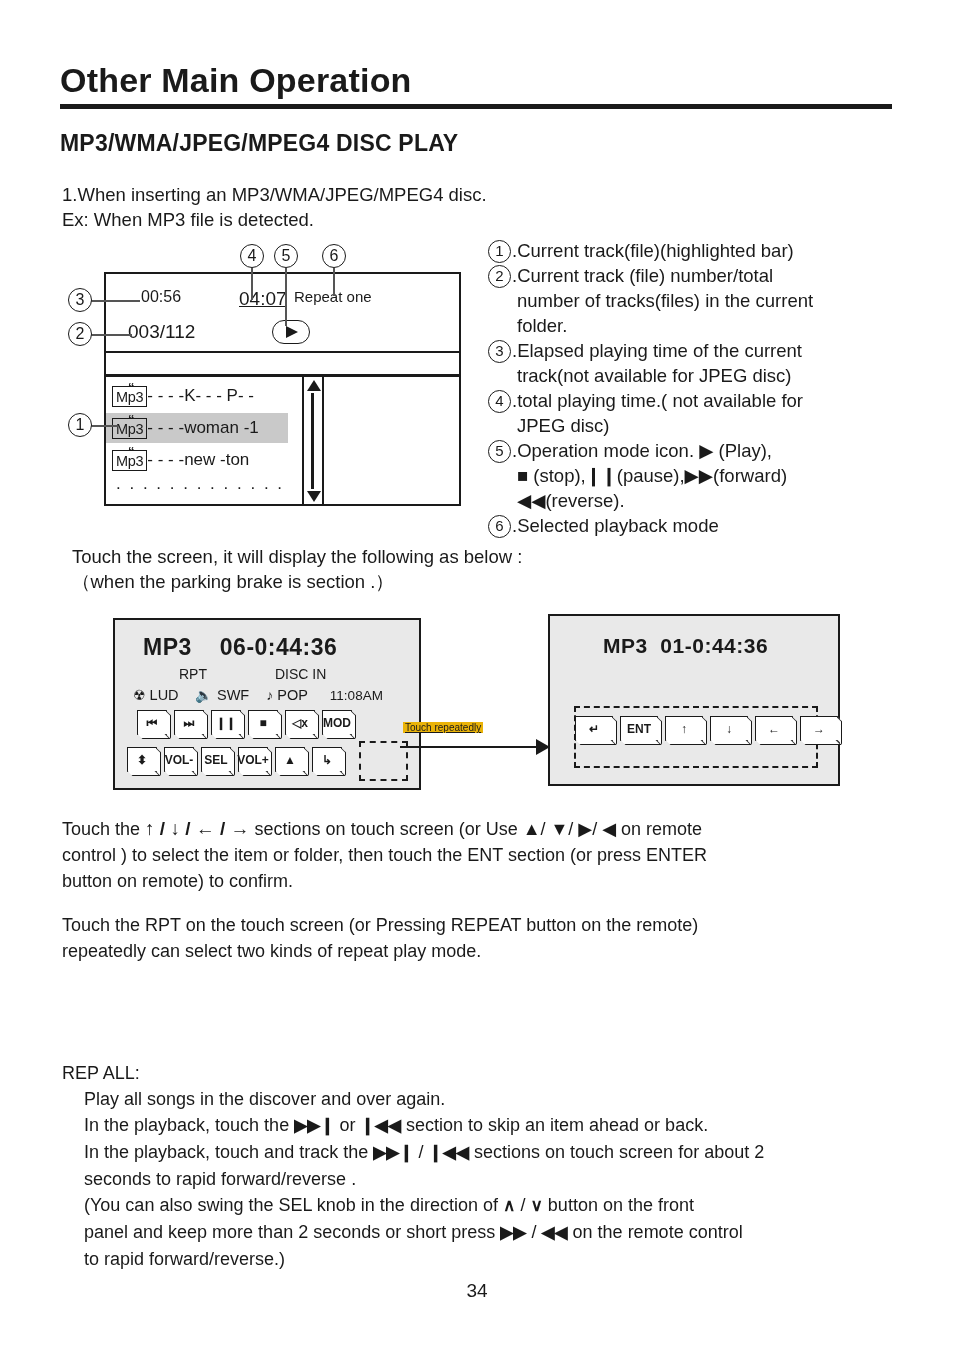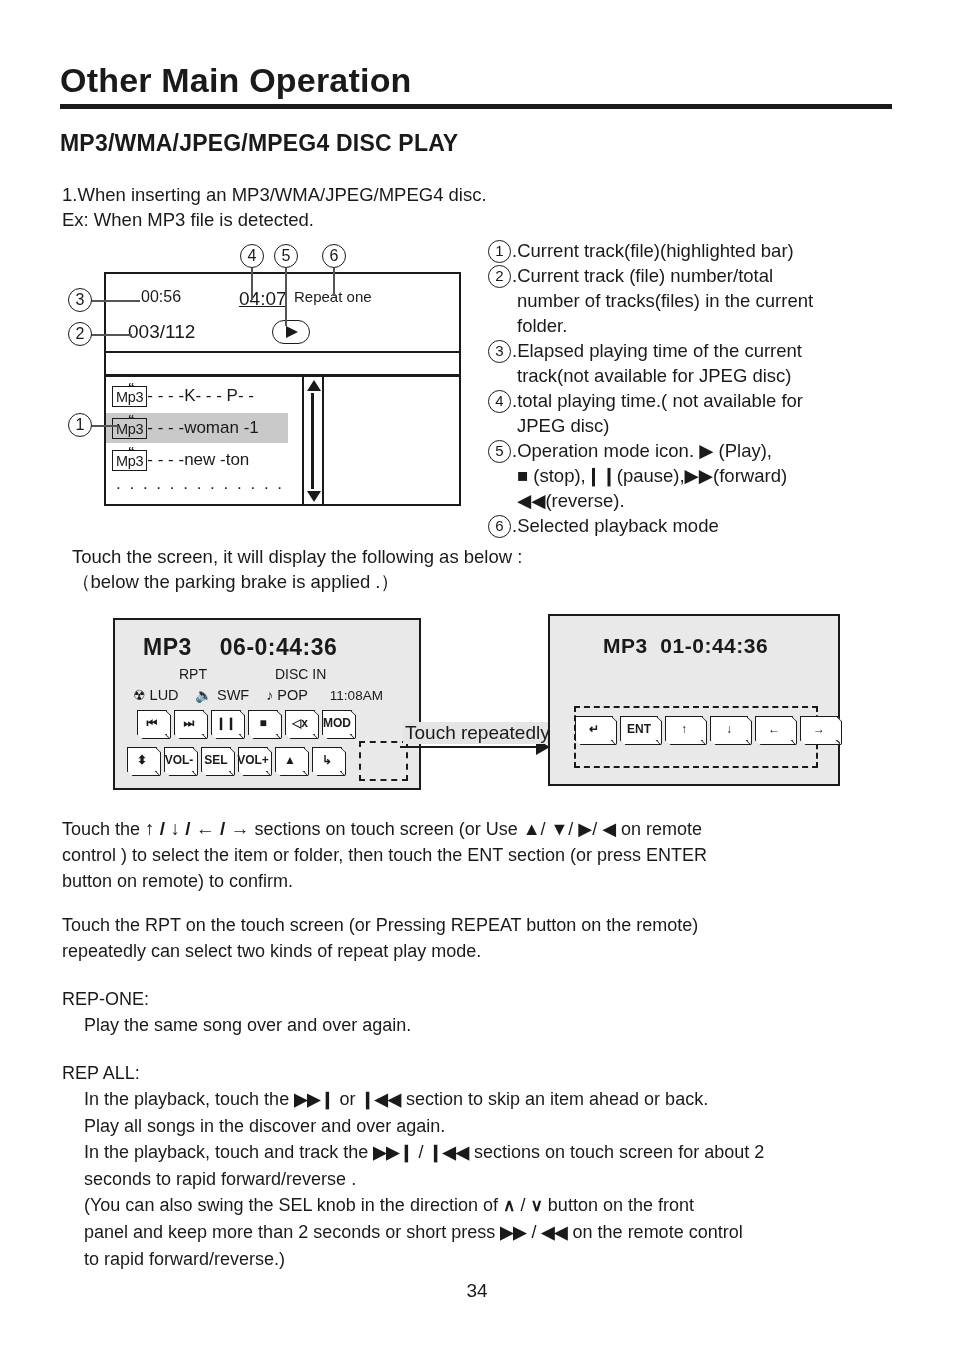--- a/index.html
+++ b/index.html
@@ -408,23 +408,24 @@
     position: absolute;
     left: 536px; top: 739px;
     width: 0; height: 0;
     border-left: 14px solid #1a1a1a;
     border-top: 8px solid transparent;
     border-bottom: 8px solid transparent;
   }
   #connector-label {
     position: absolute;
     left: 403px; top: 722px;
-    font-size: 19px;
-    background: #e5e5e5;
+    font-size: 10px;
+    background: #eab308;
     padding: 0 2px;
+    text-decoration: underline;
   }
 
   
   .body-para {
     position: absolute;
     left: 62px;
     font-size: 18px;
     line-height: 26px;
     width: 832px;
   }
@@ -556,21 +557,21 @@
     <div class="legend-cont">◀◀(reverse).</div>
 
     <div class="legend-item">
       <span class="legend-num">6</span>
       <span class="legend-text">.Selected playback mode</span>
     </div>
   </div>
 
   <div id="para-touchscreen">
     <div>Touch the screen, it will display the following as below :</div>
-    <div>（below the parking brake is applied .）</div>
+    <div>（when the parking brake is section .）</div>
   </div>
 
   <div class="touch-panel" id="touch-panel-left">
     <div id="tp-left-title">
       <span>MP3</span><span class="ttime">06-0:44:36</span>
     </div>
     <div id="tp-rpt">RPT</div>
     <div id="tp-discin">DISC IN</div>
 
     <div id="tp-status-row">
@@ -667,29 +668,25 @@
     <div><span>Touch the </span><span class="arrow-g">↑ / ↓ / ← / →</span><span>  sections on touch screen (or Use ▲/ ▼/ ▶/ ◀ on remote</span></div>
     <div>control ) to select the item or folder, then touch the ENT section (or press ENTER</div>
     <div>button on remote) to confirm.</div>
   </div>
 
   <div class="body-para" id="para-rpt">
     <div>Touch the RPT on the touch screen (or Pressing REPEAT button on the remote)</div>
     <div>repeatedly can select two kinds of repeat play mode.</div>
   </div>
 
-  <div class="body-para" id="para-repone">
-    <div>REP-ONE:</div>
-    <div class="indent-1"> Play the same song over and over again.</div>
-  </div>
 
   <div class="body-para" id="para-repall">
     <div>REP ALL:</div>
+    <div class="indent-1">Play all songs in the discover and over again.</div>
     <div class="indent-1"><span>In the playback, touch the </span><span class="inl">▶▶❙</span><span> or </span><span class="inl">❙◀◀</span><span> section to skip an item ahead or back.</span></div>
-    <div class="indent-1">Play all songs in the discover and over again.</div>
     <div class="indent-1"><span>In the playback, touch and track the </span><span class="inl">▶▶❙</span><span> / </span><span class="inl">❙◀◀</span><span> sections on touch screen for about 2</span></div>
     <div class="indent-1">seconds to rapid forward/reverse .</div>
     <div class="indent-1"><span>(You can also swing the SEL knob in the direction of </span><span class="inl">∧</span><span> / </span><span class="inl">∨</span><span> button on the front</span></div>
     <div class="indent-1"><span>panel and keep more than 2 seconds  or short press </span><span class="inl">▶▶</span><span> / </span><span class="inl">◀◀</span><span> on the remote control</span></div>
     <div class="indent-1">to rapid forward/reverse.)</div>
   </div>
 
   <div id="page-number">34</div>
 
 </div>

